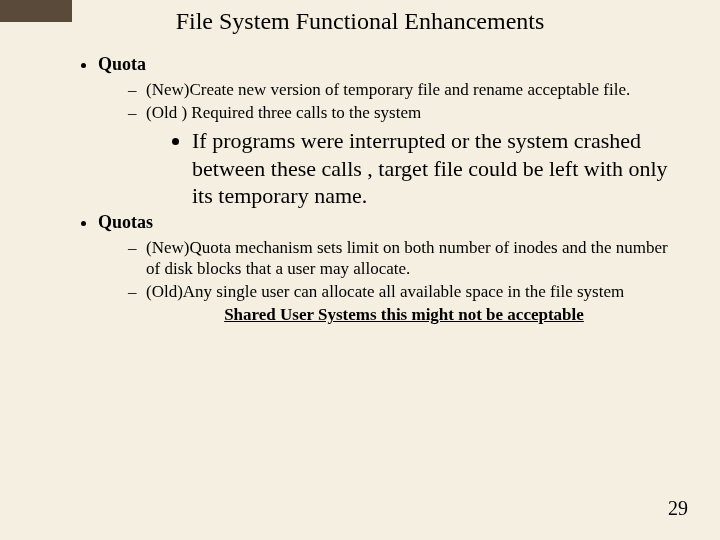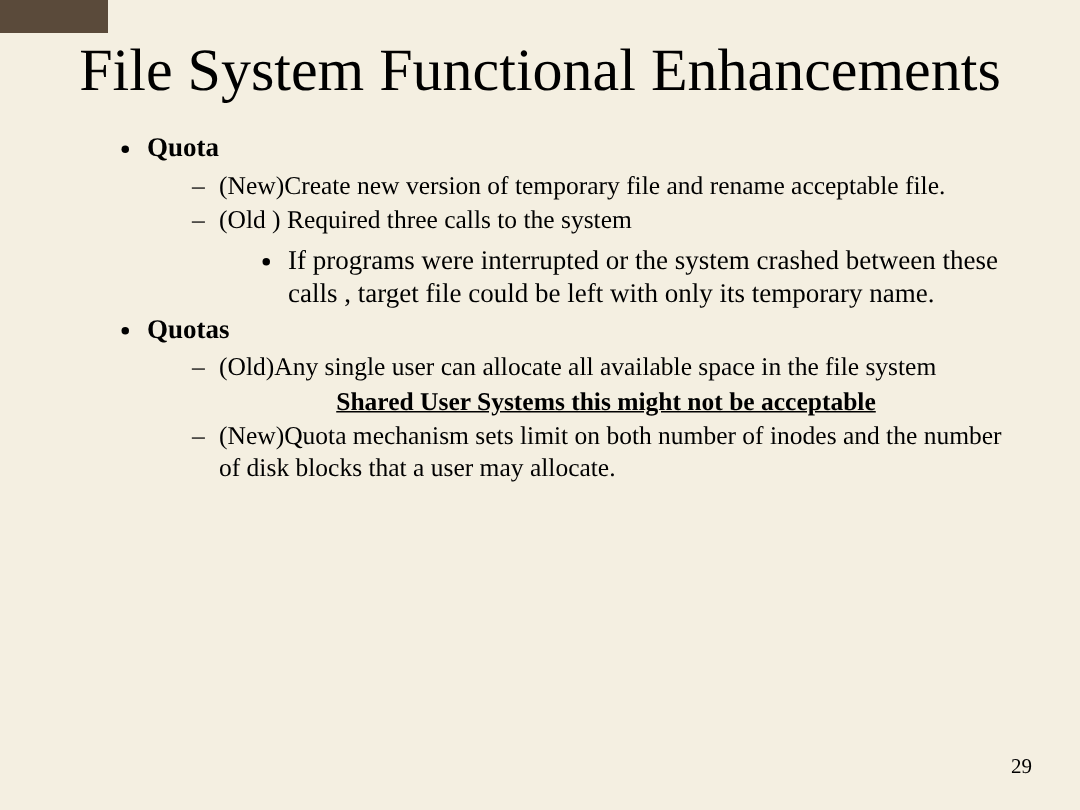--- a/index.html
+++ b/index.html
@@ -24,24 +24,24 @@
   .slide {
     position: absolute;
     top: 0;
     left: 0;
     width: 720px;
     height: 540px;
     box-sizing: border-box;
     padding: 8px 40px 20px 40px;
   }
   h1.title {
-    font-size: 40px;
+    font-size: 24px;
     font-weight: normal;
     text-align: center;
-    margin: 16px 0 18px 0;
+    margin: 0 0 18px 0;
     line-height: 1.15;
   }
   ul.level1 {
     list-style: disc;
     margin: 0;
     padding-left: 58px;
     font-size: 18px;
   }
   ul.level1 > li {
     font-weight: bold;
@@ -66,38 +66,38 @@
     content: "–";
     position: absolute;
     left: 0;
     top: 0;
   }
   ul.level3 {
     list-style: disc;
     margin: 4px 0 0 0;
     padding-left: 46px;
     font-weight: normal;
-    font-size: 18px;
+    font-size: 22px;
   }
   ul.level3 > li {
     line-height: 1.25;
     margin-bottom: 2px;
   }
   .centered-strong {
     display: block;
     text-align: center;
     font-weight: bold;
     text-decoration: underline;
     margin: 2px 0 2px -18px;
   }
   .page-number {
     position: absolute;
     bottom: 20px;
     right: 32px;
-    font-size: 14px;
+    font-size: 20px;
     text-align: center;
   }
 </style>
 </head>
 <body>
 
 <div class="corner-accent"></div>
 
 <div class="slide">
 
@@ -114,25 +114,25 @@
           <ul class="level3">
             <li>If programs were interrupted or the system crashed between these calls , target file could be left with only its temporary name.</li>
           </ul>
         </li>
       </ul>
     </li>
 
     <li>
       <span>Quotas</span>
       <ul class="level2">
+        <li>(New)Quota mechanism sets limit on both number of inodes and the number of disk blocks that a user may allocate.</li>
         <li>
           <span>(Old)Any single user can allocate all available space in the file system</span>
           <span class="centered-strong">Shared User Systems this might not be acceptable</span>
         </li>
-        <li>(New)Quota mechanism sets limit on both number of inodes and the number of disk blocks that a user may allocate.</li>
       </ul>
     </li>
 
   </ul>
 
   <div class="page-number">29</div>
 
 </div>
 
 </body></html>

